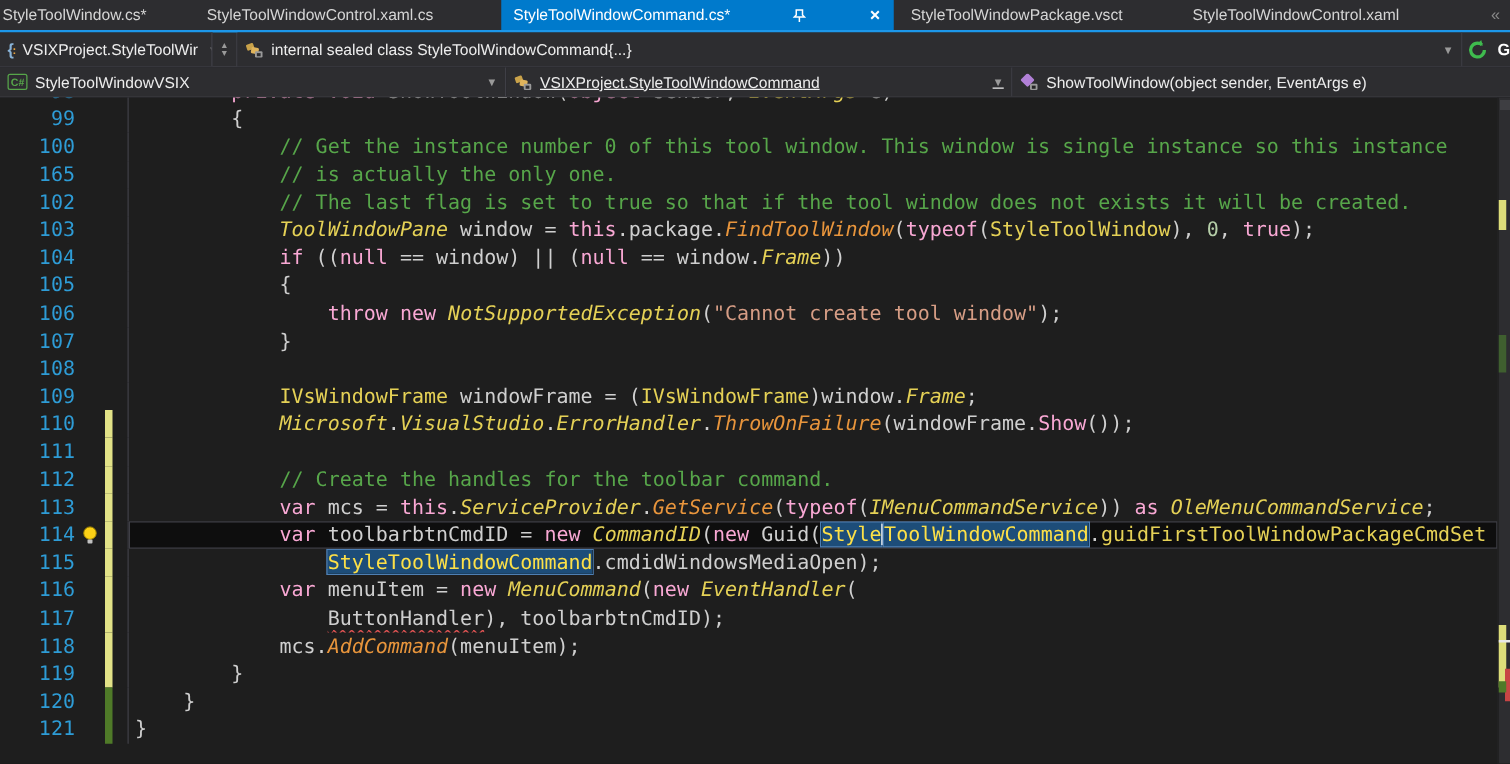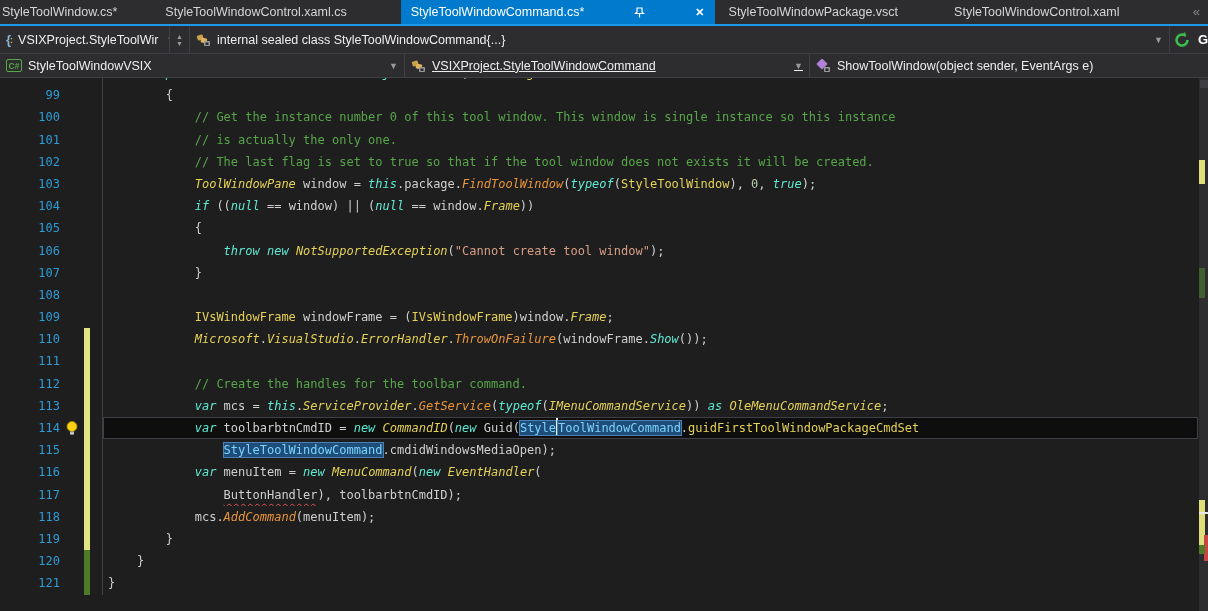--- a/index.html
+++ b/index.html
@@ -43,39 +43,39 @@
 
   .ico { display:inline-flex; align-items:center; justify-content:center; margin-right:6px; flex:none; }
   .csharp-ico { width:16px; height:13px; border:1px solid #57a64a; border-radius:2px; color:#57a64a;
                 font-size:8.5px; font-weight:bold; display:inline-flex; align-items:center; justify-content:center; }
   .brace-ico { color:#8ab4d8; font-size:13px; font-weight:bold; letter-spacing:-1px; }
   .brace-ico i { color:#e8a33d; font-style:normal; font-size:9px; vertical-align:2px; }
 
   
   .editor { flex:1; position:relative; background:#1e1e1e; overflow:hidden; }
   .code-pane { position:absolute; left:0; top:-16px; right:10px; font-family:"DejaVu Sans Mono", monospace;
-               font-size:12px; line-height:22.2px; }
+               font-size:16px; line-height:22.2px; }
   .line { display:flex; height:22.2px; white-space:pre; }
   .lnum { width:60px; text-align:right; color:#2e9cd6; flex:none; user-select:none; }
   .bulbcol { width:24px; flex:none; display:flex; align-items:center; justify-content:center; }
   .barcol { width:6px; flex:none; margin-right:12px; }
   .barcol.yellow { background:#e2e287; }
   .barcol.green { background:#4f7a28; }
   .codetext { flex:1; color:#cfcfcf; border-left:1px solid #3f3f46; padding-left:5px; overflow:hidden; }
   .line.current .codetext { background:#0e0e0e; box-shadow:inset 0 0 0 1px #3f3f46; }
 
-  .tk-k { color:#5eead4;font-style:italic; }
+  .tk-k { color:#f9a8d4; }
   .tk-c { color:#57a64a; }
   .tk-t { color:#e5d156; }
   .tk-ti { color:#e5d156; font-style:italic; }
   .tk-m { color:#e8953c; font-style:italic; }
   .tk-s { color:#d69d85; }
   .tk-n { color:#b5cea8; }
   .tk-p { color:#cfcfcf; }
-  .tk-hl { color:#7dd3fc; background:#1d4d79; box-shadow:0 0 0 1px #4e7fb3; }
+  .tk-hl { color:#fde047; background:#1d4d79; box-shadow:0 0 0 1px #4e7fb3; }
   .tk-err { color:#cfcfcf; text-decoration:underline wavy #e05252 1px; text-underline-offset:4px; }
   .caret { display:inline-block; width:2px; height:17px; background:#f0f0f0; vertical-align:-3px; }
 
   
   .scrollmap { position:absolute; right:0; top:0; width:10px; height:100%; background:#2d2d30; border-left:1px solid #1e1e1e; }
   .mk { position:absolute; }
   .mk.y1 { left:0; width:6px; top:82px; height:24px; background:#dede7a; }
   .mk.g1 { left:0; width:6px; top:190px; height:30px; background:#3f5f2f; }
   .mk.y2 { left:0; width:6px; top:422px; height:50px; background:#dede7a; }
   .mk.caretdash { left:0; width:10px; top:434px; height:2px; background:#e8e8e8; }
@@ -179,21 +179,21 @@
       </span>
       <span>ShowToolWindow(object sender, EventArgs e)</span>
     </div>
   </div>
 
   <div class="editor">
     <div class="code-pane" id="code-pane">
         <div class="line"><span class="lnum">98</span><span class="bulbcol"></span><span class="barcol"></span><span class="codetext">        <span class="tk-k">private</span><span class="tk-p"> </span><span class="tk-k">void</span><span class="tk-p"> ShowToolWindow(</span><span class="tk-k">object</span><span class="tk-p"> sender, </span><span class="tk-ti">EventArgs</span><span class="tk-p"> e)</span></span></div>
         <div class="line"><span class="lnum">99</span><span class="bulbcol"></span><span class="barcol"></span><span class="codetext">        <span class="tk-p">{</span></span></div>
         <div class="line"><span class="lnum">100</span><span class="bulbcol"></span><span class="barcol"></span><span class="codetext">            <span class="tk-c">// Get the instance number 0 of this tool window. This window is single instance so this instance</span></span></div>
-        <div class="line"><span class="lnum">101</span><span class="bulbcol"></span><span class="barcol"></span><span class="codetext">            <span class="tk-c">// is actually the only one.</span></span></div>
+        <div class="line"><span class="lnum">165</span><span class="bulbcol"></span><span class="barcol"></span><span class="codetext">            <span class="tk-c">// is actually the only one.</span></span></div>
         <div class="line"><span class="lnum">102</span><span class="bulbcol"></span><span class="barcol"></span><span class="codetext">            <span class="tk-c">// The last flag is set to true so that if the tool window does not exists it will be created.</span></span></div>
         <div class="line"><span class="lnum">103</span><span class="bulbcol"></span><span class="barcol"></span><span class="codetext">            <span class="tk-ti">ToolWindowPane</span><span class="tk-p"> window = </span><span class="tk-k">this</span><span class="tk-p">.package.</span><span class="tk-m">FindToolWindow</span><span class="tk-p">(</span><span class="tk-k">typeof</span><span class="tk-p">(</span><span class="tk-t">StyleToolWindow</span><span class="tk-p">), </span><span class="tk-n">0</span><span class="tk-p">, </span><span class="tk-k">true</span><span class="tk-p">);</span></span></div>
         <div class="line"><span class="lnum">104</span><span class="bulbcol"></span><span class="barcol"></span><span class="codetext">            <span class="tk-k">if</span><span class="tk-p"> ((</span><span class="tk-k">null</span><span class="tk-p"> == window) || (</span><span class="tk-k">null</span><span class="tk-p"> == window.</span><span class="tk-ti">Frame</span><span class="tk-p">))</span></span></div>
         <div class="line"><span class="lnum">105</span><span class="bulbcol"></span><span class="barcol"></span><span class="codetext">            <span class="tk-p">{</span></span></div>
         <div class="line"><span class="lnum">106</span><span class="bulbcol"></span><span class="barcol"></span><span class="codetext">                <span class="tk-k">throw</span><span class="tk-p"> </span><span class="tk-k">new</span><span class="tk-p"> </span><span class="tk-ti">NotSupportedException</span><span class="tk-p">(</span><span class="tk-s">"Cannot create tool window"</span><span class="tk-p">);</span></span></div>
         <div class="line"><span class="lnum">107</span><span class="bulbcol"></span><span class="barcol"></span><span class="codetext">            <span class="tk-p">}</span></span></div>
         <div class="line"><span class="lnum">108</span><span class="bulbcol"></span><span class="barcol"></span><span class="codetext"></span></div>
         <div class="line"><span class="lnum">109</span><span class="bulbcol"></span><span class="barcol"></span><span class="codetext">            <span class="tk-t">IVsWindowFrame</span><span class="tk-p"> windowFrame = (</span><span class="tk-t">IVsWindowFrame</span><span class="tk-p">)window.</span><span class="tk-ti">Frame</span><span class="tk-p">;</span></span></div>
         <div class="line"><span class="lnum">110</span><span class="bulbcol"></span><span class="barcol yellow"></span><span class="codetext">            <span class="tk-ti">Microsoft</span><span class="tk-p">.</span><span class="tk-ti">VisualStudio</span><span class="tk-p">.</span><span class="tk-ti">ErrorHandler</span><span class="tk-p">.</span><span class="tk-m">ThrowOnFailure</span><span class="tk-p">(windowFrame.</span><span class="tk-k">Show</span><span class="tk-p">());</span></span></div>
         <div class="line"><span class="lnum">111</span><span class="bulbcol"></span><span class="barcol yellow"></span><span class="codetext"></span></div>

